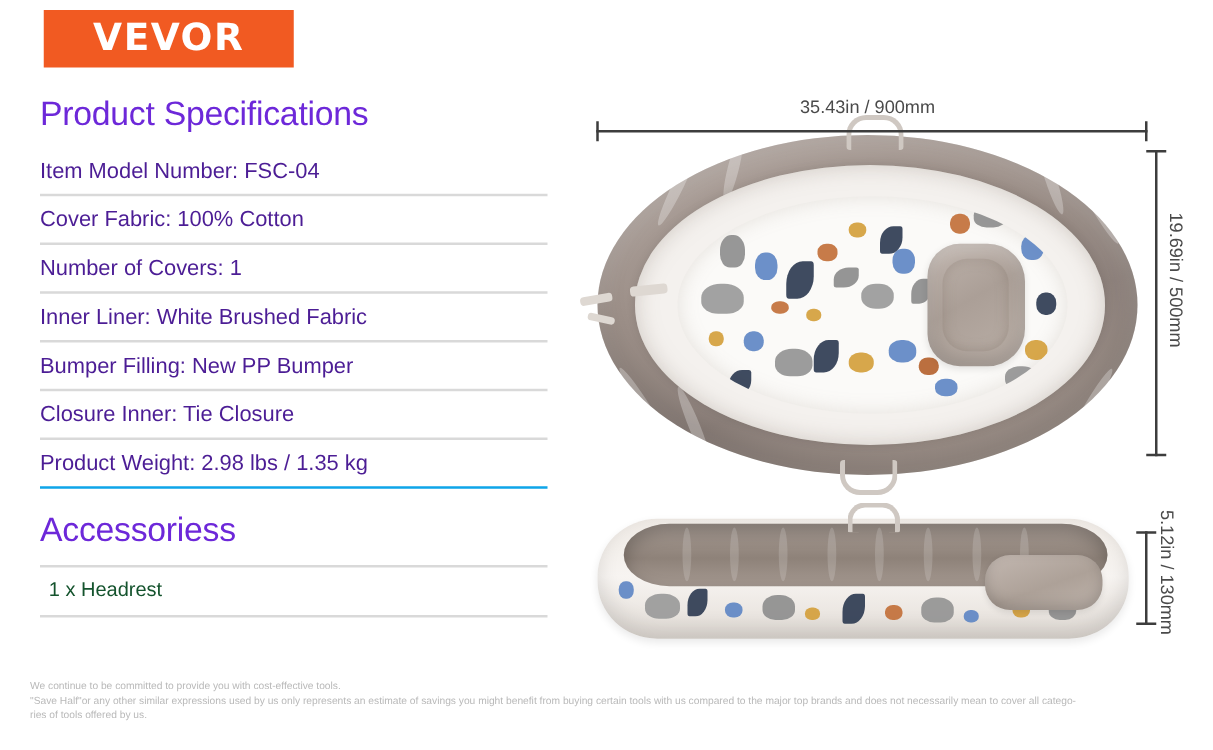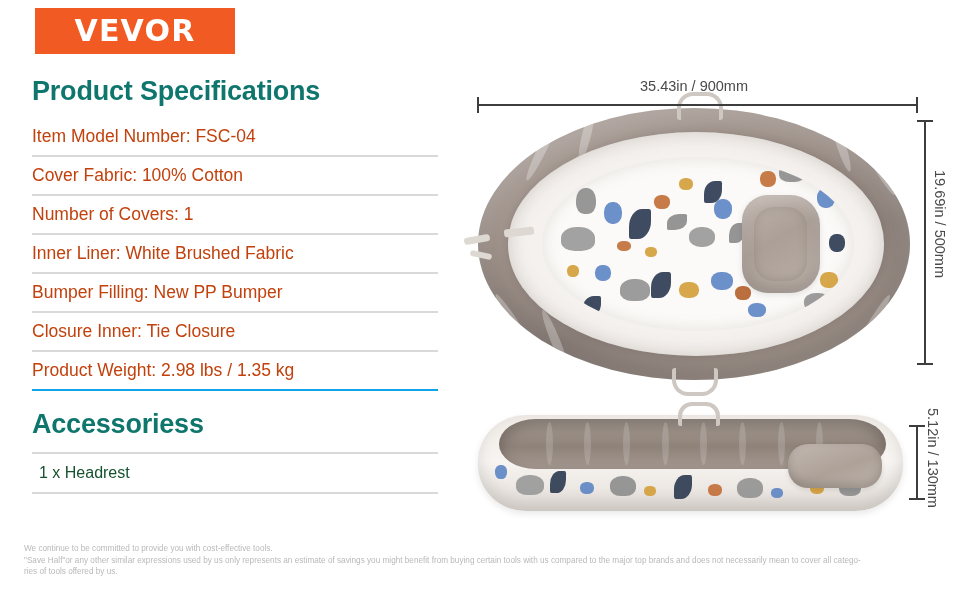--- a/index.html
+++ b/index.html
@@ -28,37 +28,37 @@
     font-size: 30px;
     font-weight: bold;
     letter-spacing: 1.2px;
     font-family: "DejaVu Sans", sans-serif;
     line-height: 1;
   }
 
   .section-heading {
     position: absolute;
     left: 32px;
-    color: #0f766e;
+    color: #6d28d9;
     font-size: 27px;
-    font-weight: bold;
+    font-weight: normal;
     letter-spacing: -0.2px;
     white-space: nowrap;
   }
   #spec-heading { top: 76px; }
   #acc-heading  { top: 409px; }
 
   #spec-list  { position: absolute; left: 32px; top: 118px; width: 406px; }
   #acc-list   { position: absolute; left: 32px; top: 452px; width: 406px; }
 
   .spec-row {
     height: 39px;
     display: flex; align-items: center;
     border-bottom: 2px solid #d9d9d9;
-    color: #c2410c;
+    color: #4c1d95;
     font-size: 17.5px;
     white-space: nowrap;
   }
   .spec-row:last-child { border-bottom: 2px solid #0ea5e9; }
   .acc-row {
     height: 42px;
     display: flex; align-items: center;
     border-top: 2px solid #d9d9d9;
     border-bottom: 2px solid #d9d9d9;
     color: #14532d;

